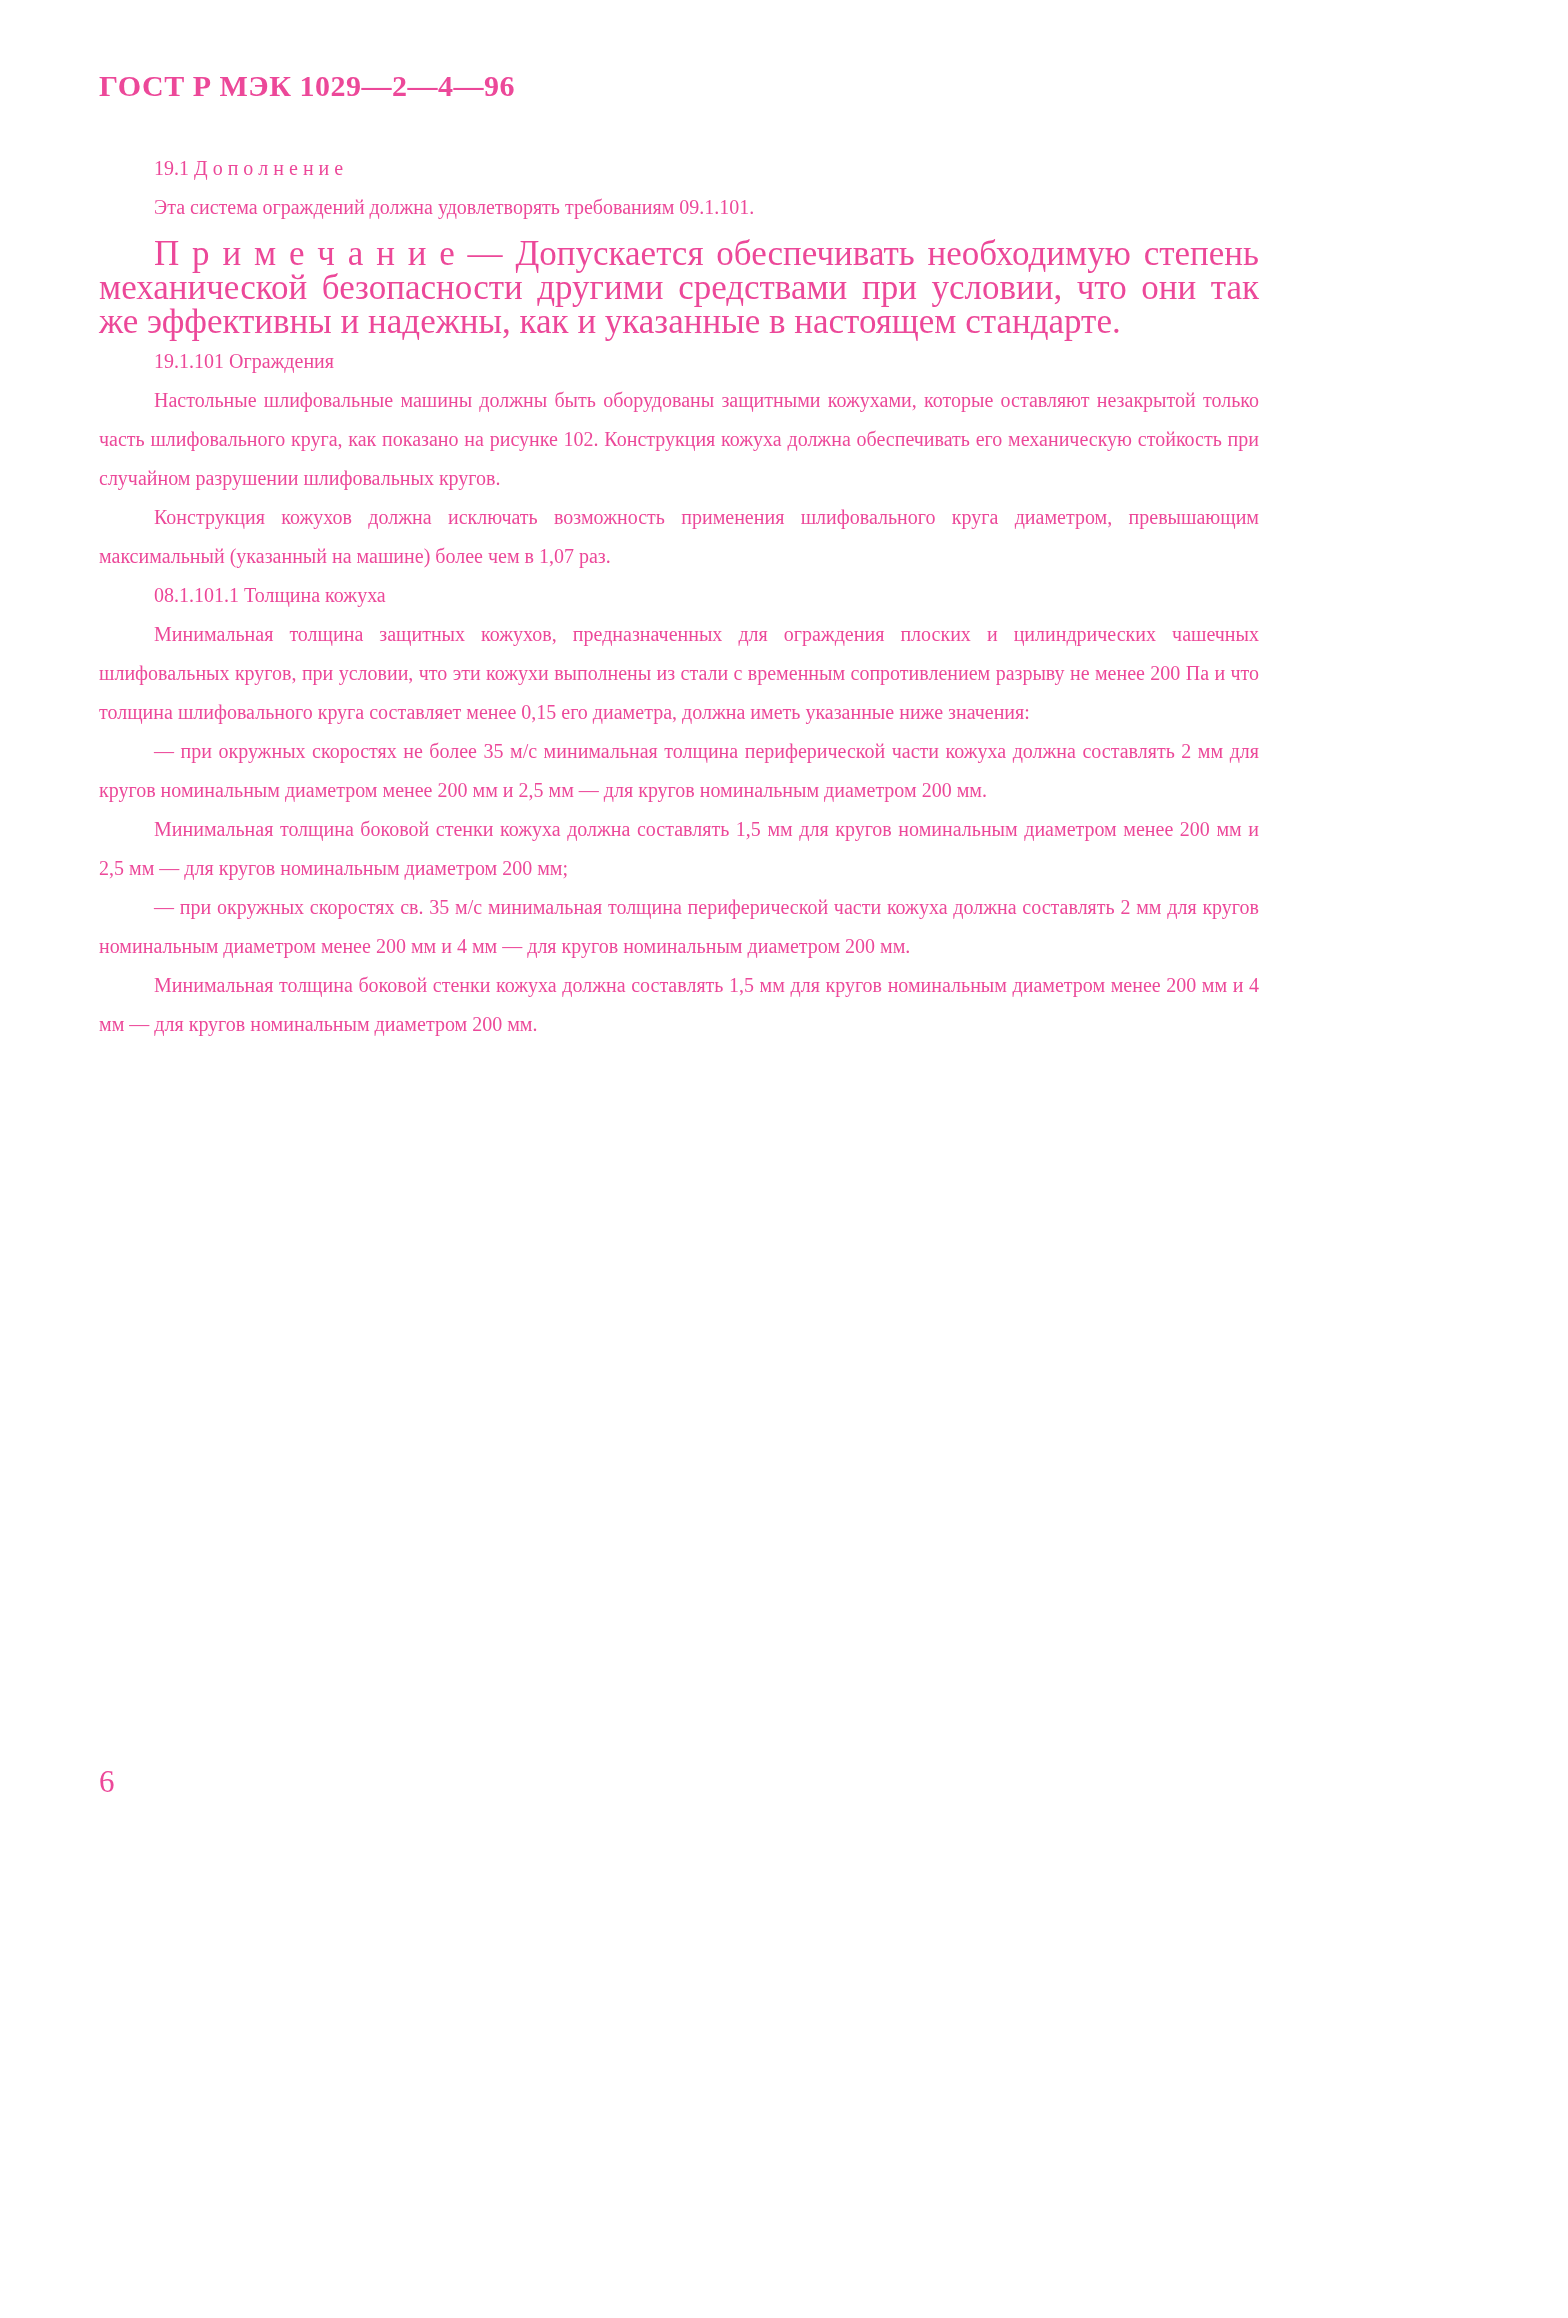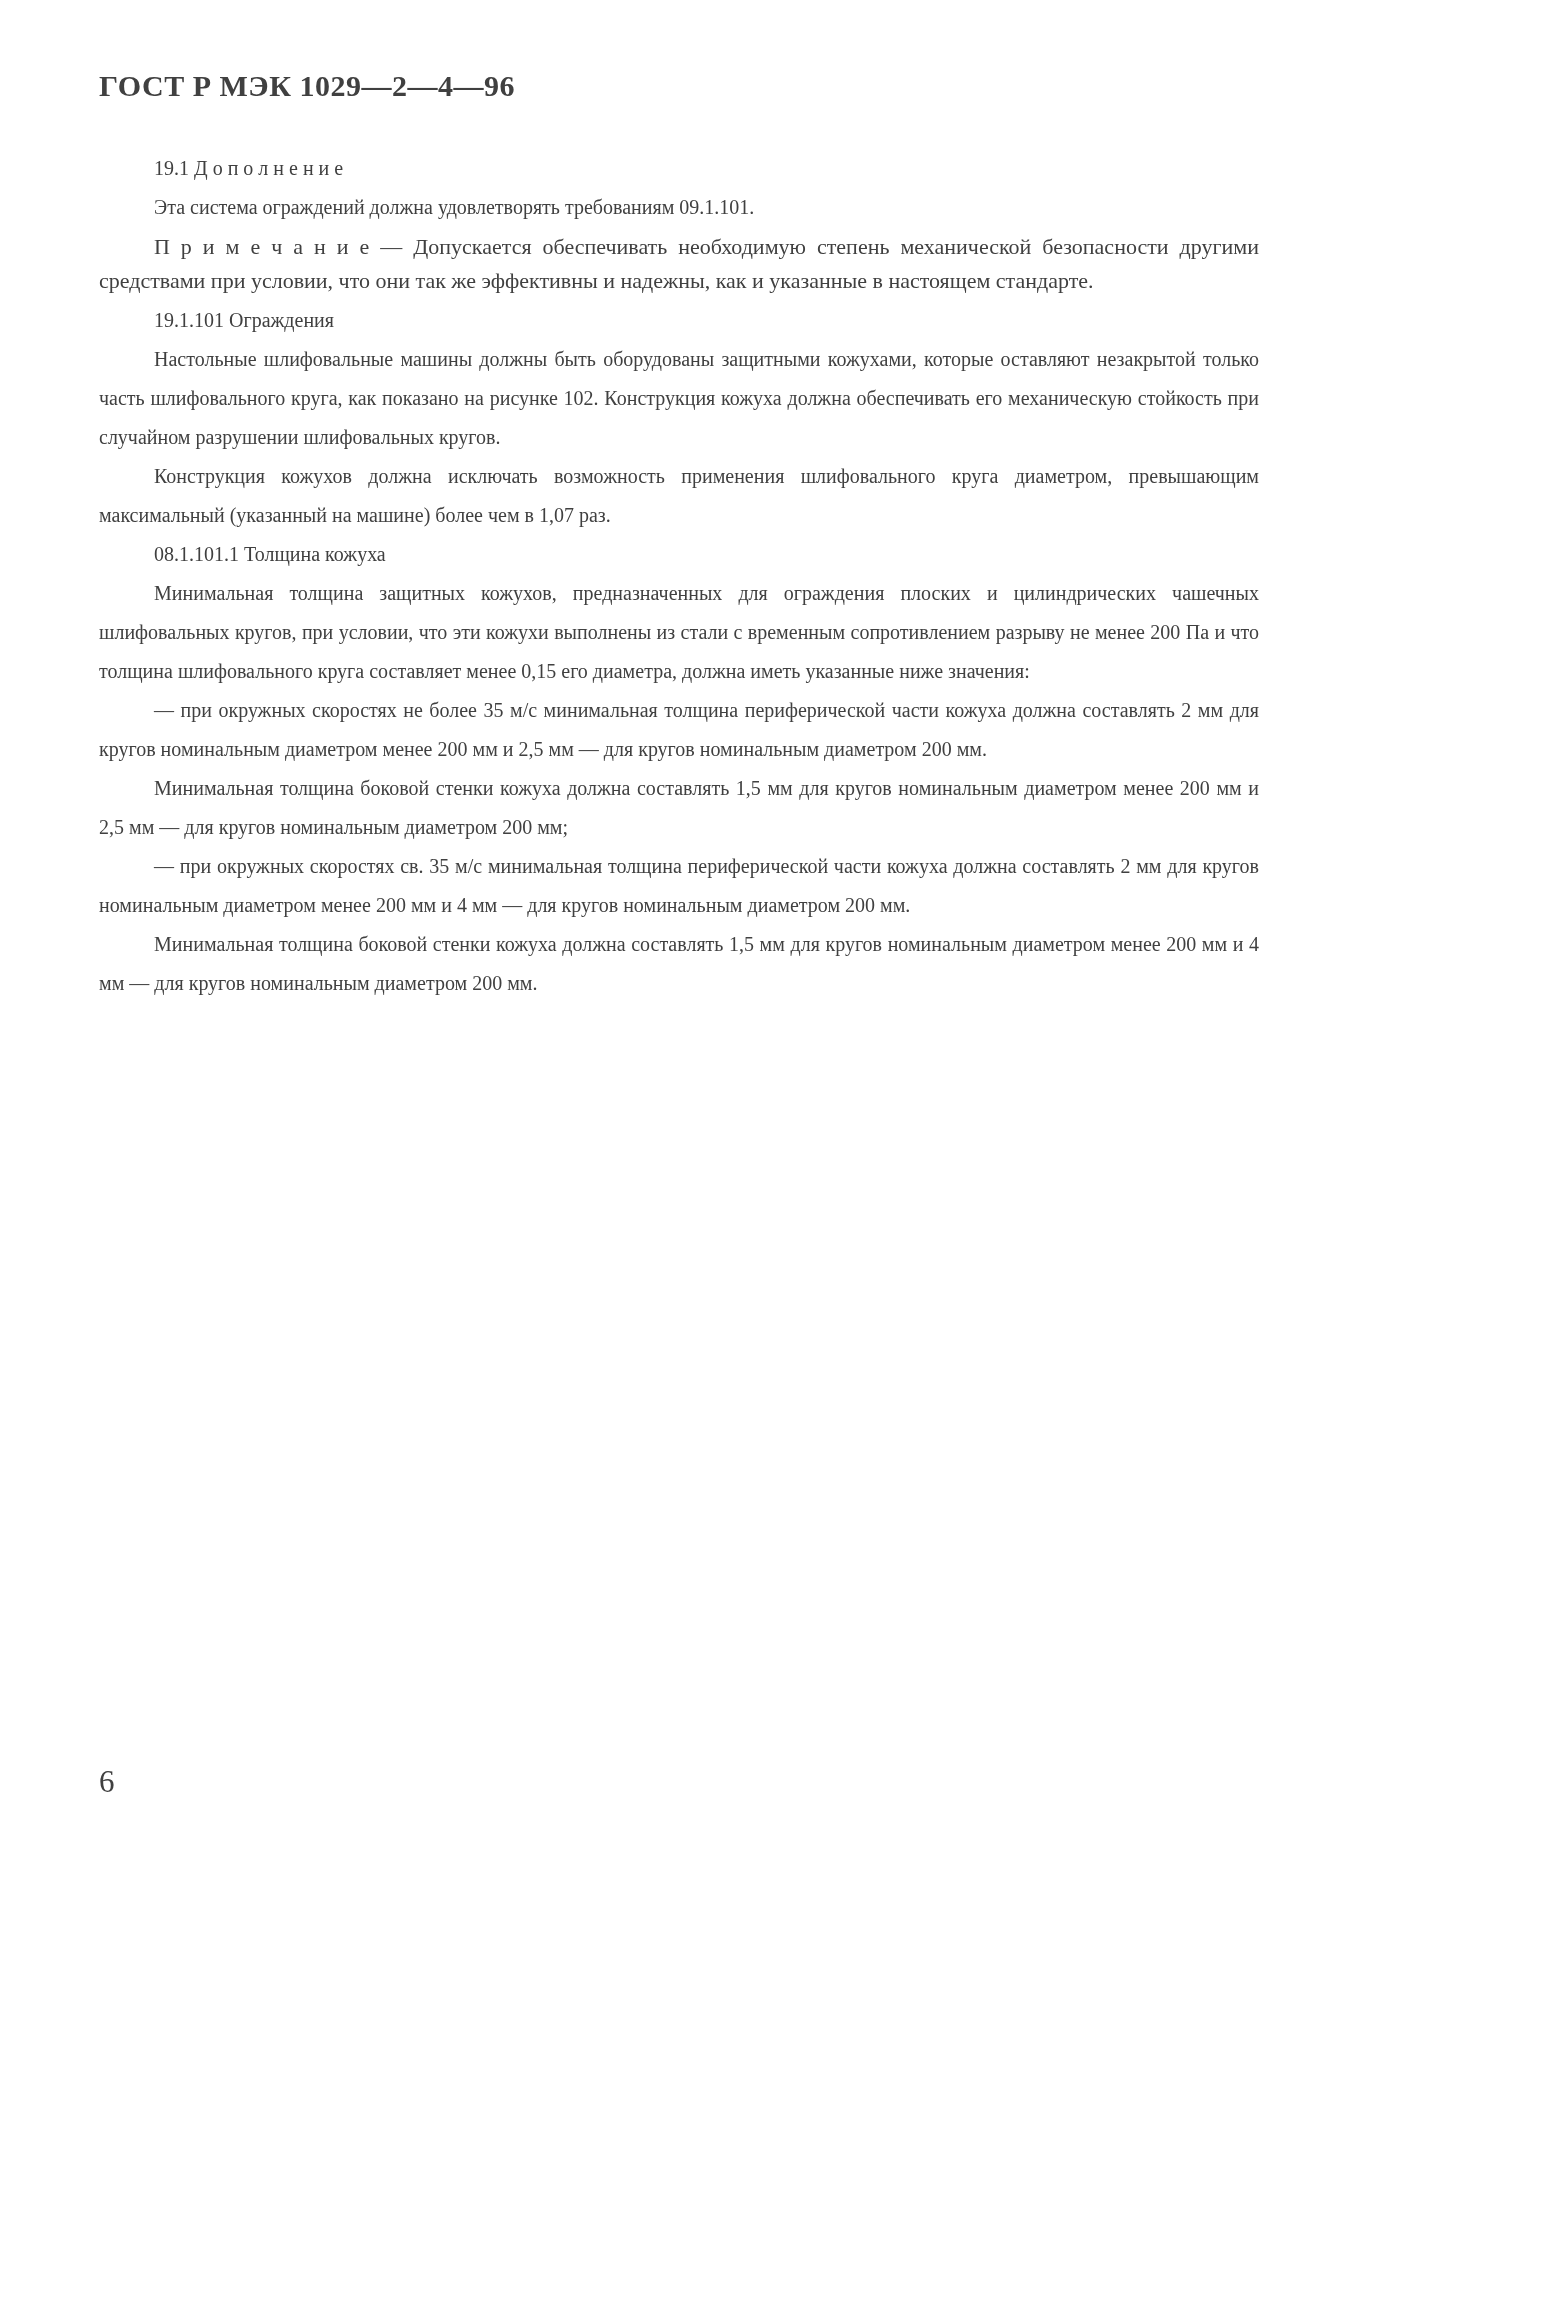--- a/index.html
+++ b/index.html
@@ -6,21 +6,21 @@
       margin: 0;
       padding: 0;
       background: #ffffff;
     }
     .page {
       position: relative;
       width: 1568px;
       height: 2319px;
       box-sizing: border-box;
       background: #ffffff;
-      color: #404040;
+      color: #ec4899;
       font-family: "Liberation Serif", "DejaVu Serif", serif;
       padding: 69px 309px 0 99px;
     }
     .doc-code {
       font-weight: bold;
       font-size: 30px;
       letter-spacing: 0.5px;
       margin: 0 0 46px 0;
       white-space: nowrap;
     }
@@ -28,25 +28,25 @@
       font-size: 20px;
       line-height: 39px;
       text-align: justify;
       text-indent: 55px;
       margin: 0;
     }
     .head {
       text-align: left;
     }
     .note {
-      font-size: 22px;
+      font-size: 35px;
       line-height: 34px;
       text-align: justify;
       text-indent: 55px;
-      margin: 3px 0 3px 0;
+      margin: 10px 0 3px 0;
     }
     .page-number {
       position: absolute;
       left: 99px;
       top: 1764px;
       font-size: 31px;
     }
   </style>
 </head>
 <body>

